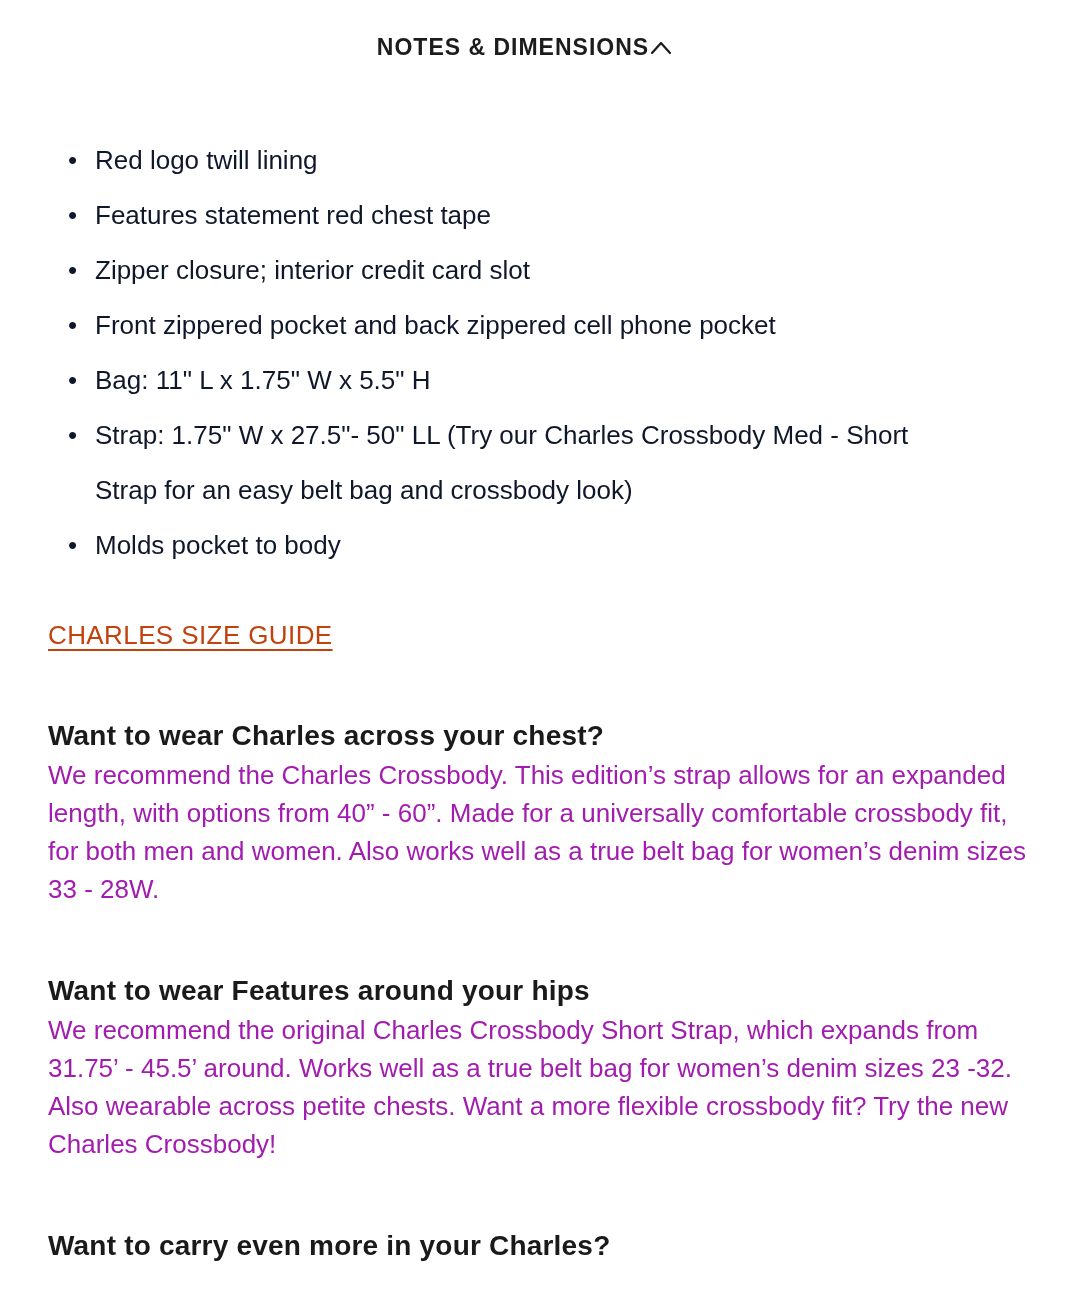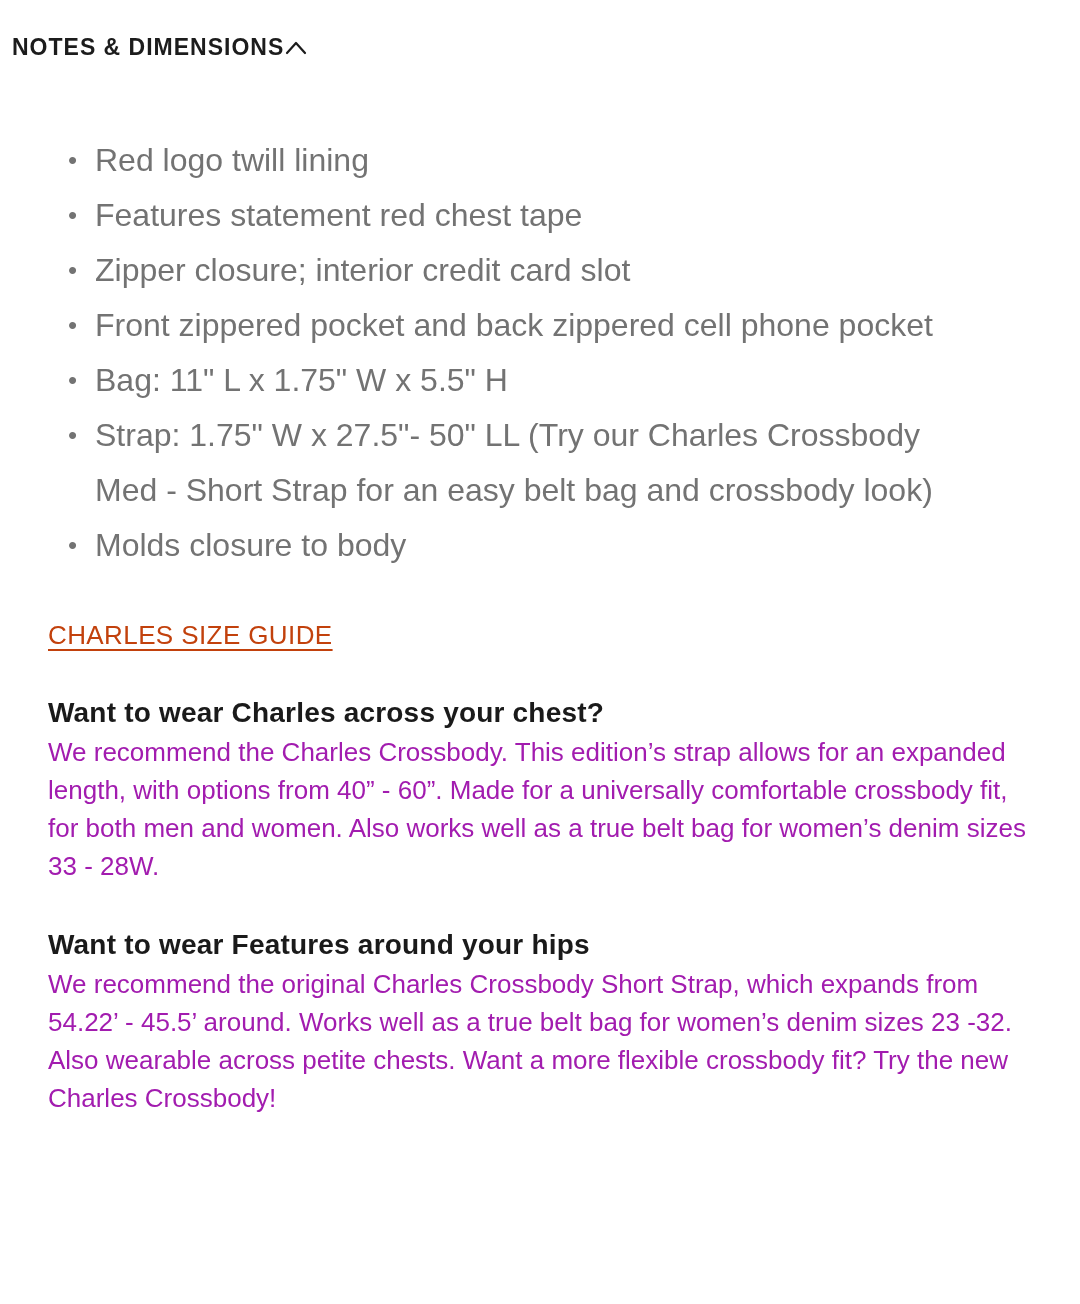--- a/index.html
+++ b/index.html
@@ -10,21 +10,21 @@
     color: #1e1e1e;
   }
   .page {
     width: 1080px;
     height: 1304px;
     background: #ffffff;
     overflow: hidden;
   }
   .accordion-header {
     display: flex;
-    justify-content: flex-start;
+    justify-content: center;
     align-items: center;
     padding: 34px 42px 0 12px;
     cursor: pointer;
   }
   .accordion-title {
     font-size: 23px;
     font-weight: 600;
     letter-spacing: 1px;
     color: #1c1c1c;
   }
@@ -32,25 +32,25 @@
     width: 24px;
     height: 16px;
     display: block;
     flex: 0 0 auto;
   }
   .content {
     padding: 72px 48px 0 48px;
   }
   ul.bullets {
     list-style: none;
-    font-size: 32px;
+    font-size: 26px;
     line-height: 55px;
     font-weight: 400;
     max-width: 905px;
-    color: #737373;
+    color: #0f172a;
   }
   ul.bullets li {
     position: relative;
     padding-left: 47px;
   }
   ul.bullets li::before {
     content: "\2022";
     position: absolute;
     left: 20px;
     top: 0;
@@ -62,21 +62,21 @@
     font-size: 26px;
     line-height: 36px;
     letter-spacing: 0.4px;
     color: #c2410c;
     text-decoration: underline;
     text-underline-offset: 5px;
     cursor: pointer;
     font-weight: 500;
   }
   .section {
-    margin-top: 40px;
+    margin-top: 63px;
     max-width: 990px;
   }
   .section-heading {
     font-size: 28px;
     font-weight: 700;
     line-height: 40px;
     letter-spacing: 0.2px;
     color: #1a1a1a;
   }
   .section-body {
@@ -100,32 +100,33 @@
 
   <div class="content">
 
     <ul class="bullets">
       <li>Red logo twill lining</li>
       <li>Features statement red chest tape</li>
       <li>Zipper closure; interior credit card slot</li>
       <li>Front zippered pocket and back zippered cell phone pocket</li>
       <li>Bag: 11" L x 1.75" W x 5.5" H</li>
       <li>Strap: 1.75" W x 27.5"- 50" LL (Try our Charles Crossbody Med - Short Strap for an easy belt bag and crossbody look)</li>
-      <li>Molds closure to body</li>
+      <li>Molds pocket to body</li>
     </ul>
 
     <a class="size-guide-link">CHARLES SIZE GUIDE</a>
 
     <div class="section">
       <div class="section-heading">Want to wear Charles across your chest?</div>
       <div class="section-body">We recommend the Charles Crossbody. This edition’s strap allows for an expanded length, with options from 40” - 60”. Made for a universally comfortable crossbody fit, for both men and women. Also works well as a true belt bag for women’s denim sizes 33 - 28W.</div>
     </div>
 
     <div class="section">
       <div class="section-heading">Want to wear Features around your hips</div>
-      <div class="section-body">We recommend the original Charles Crossbody Short Strap, which expands from 54.22’ - 45.5’ around. Works well as a true belt bag for women’s denim sizes 23 -32. Also wearable across petite chests. Want a more flexible crossbody fit? Try the new Charles Crossbody!</div>
+      <div class="section-body">We recommend the original Charles Crossbody Short Strap, which expands from 31.75’ - 45.5’ around. Works well as a true belt bag for women’s denim sizes 23 -32. Also wearable across petite chests. Want a more flexible crossbody fit? Try the new Charles Crossbody!</div>
     </div>
 
     <div class="section">
+      <div class="section-heading">Want to carry even more in your Charles?</div>
     </div>
 
   </div>
 </div>
 
 </body></html>

